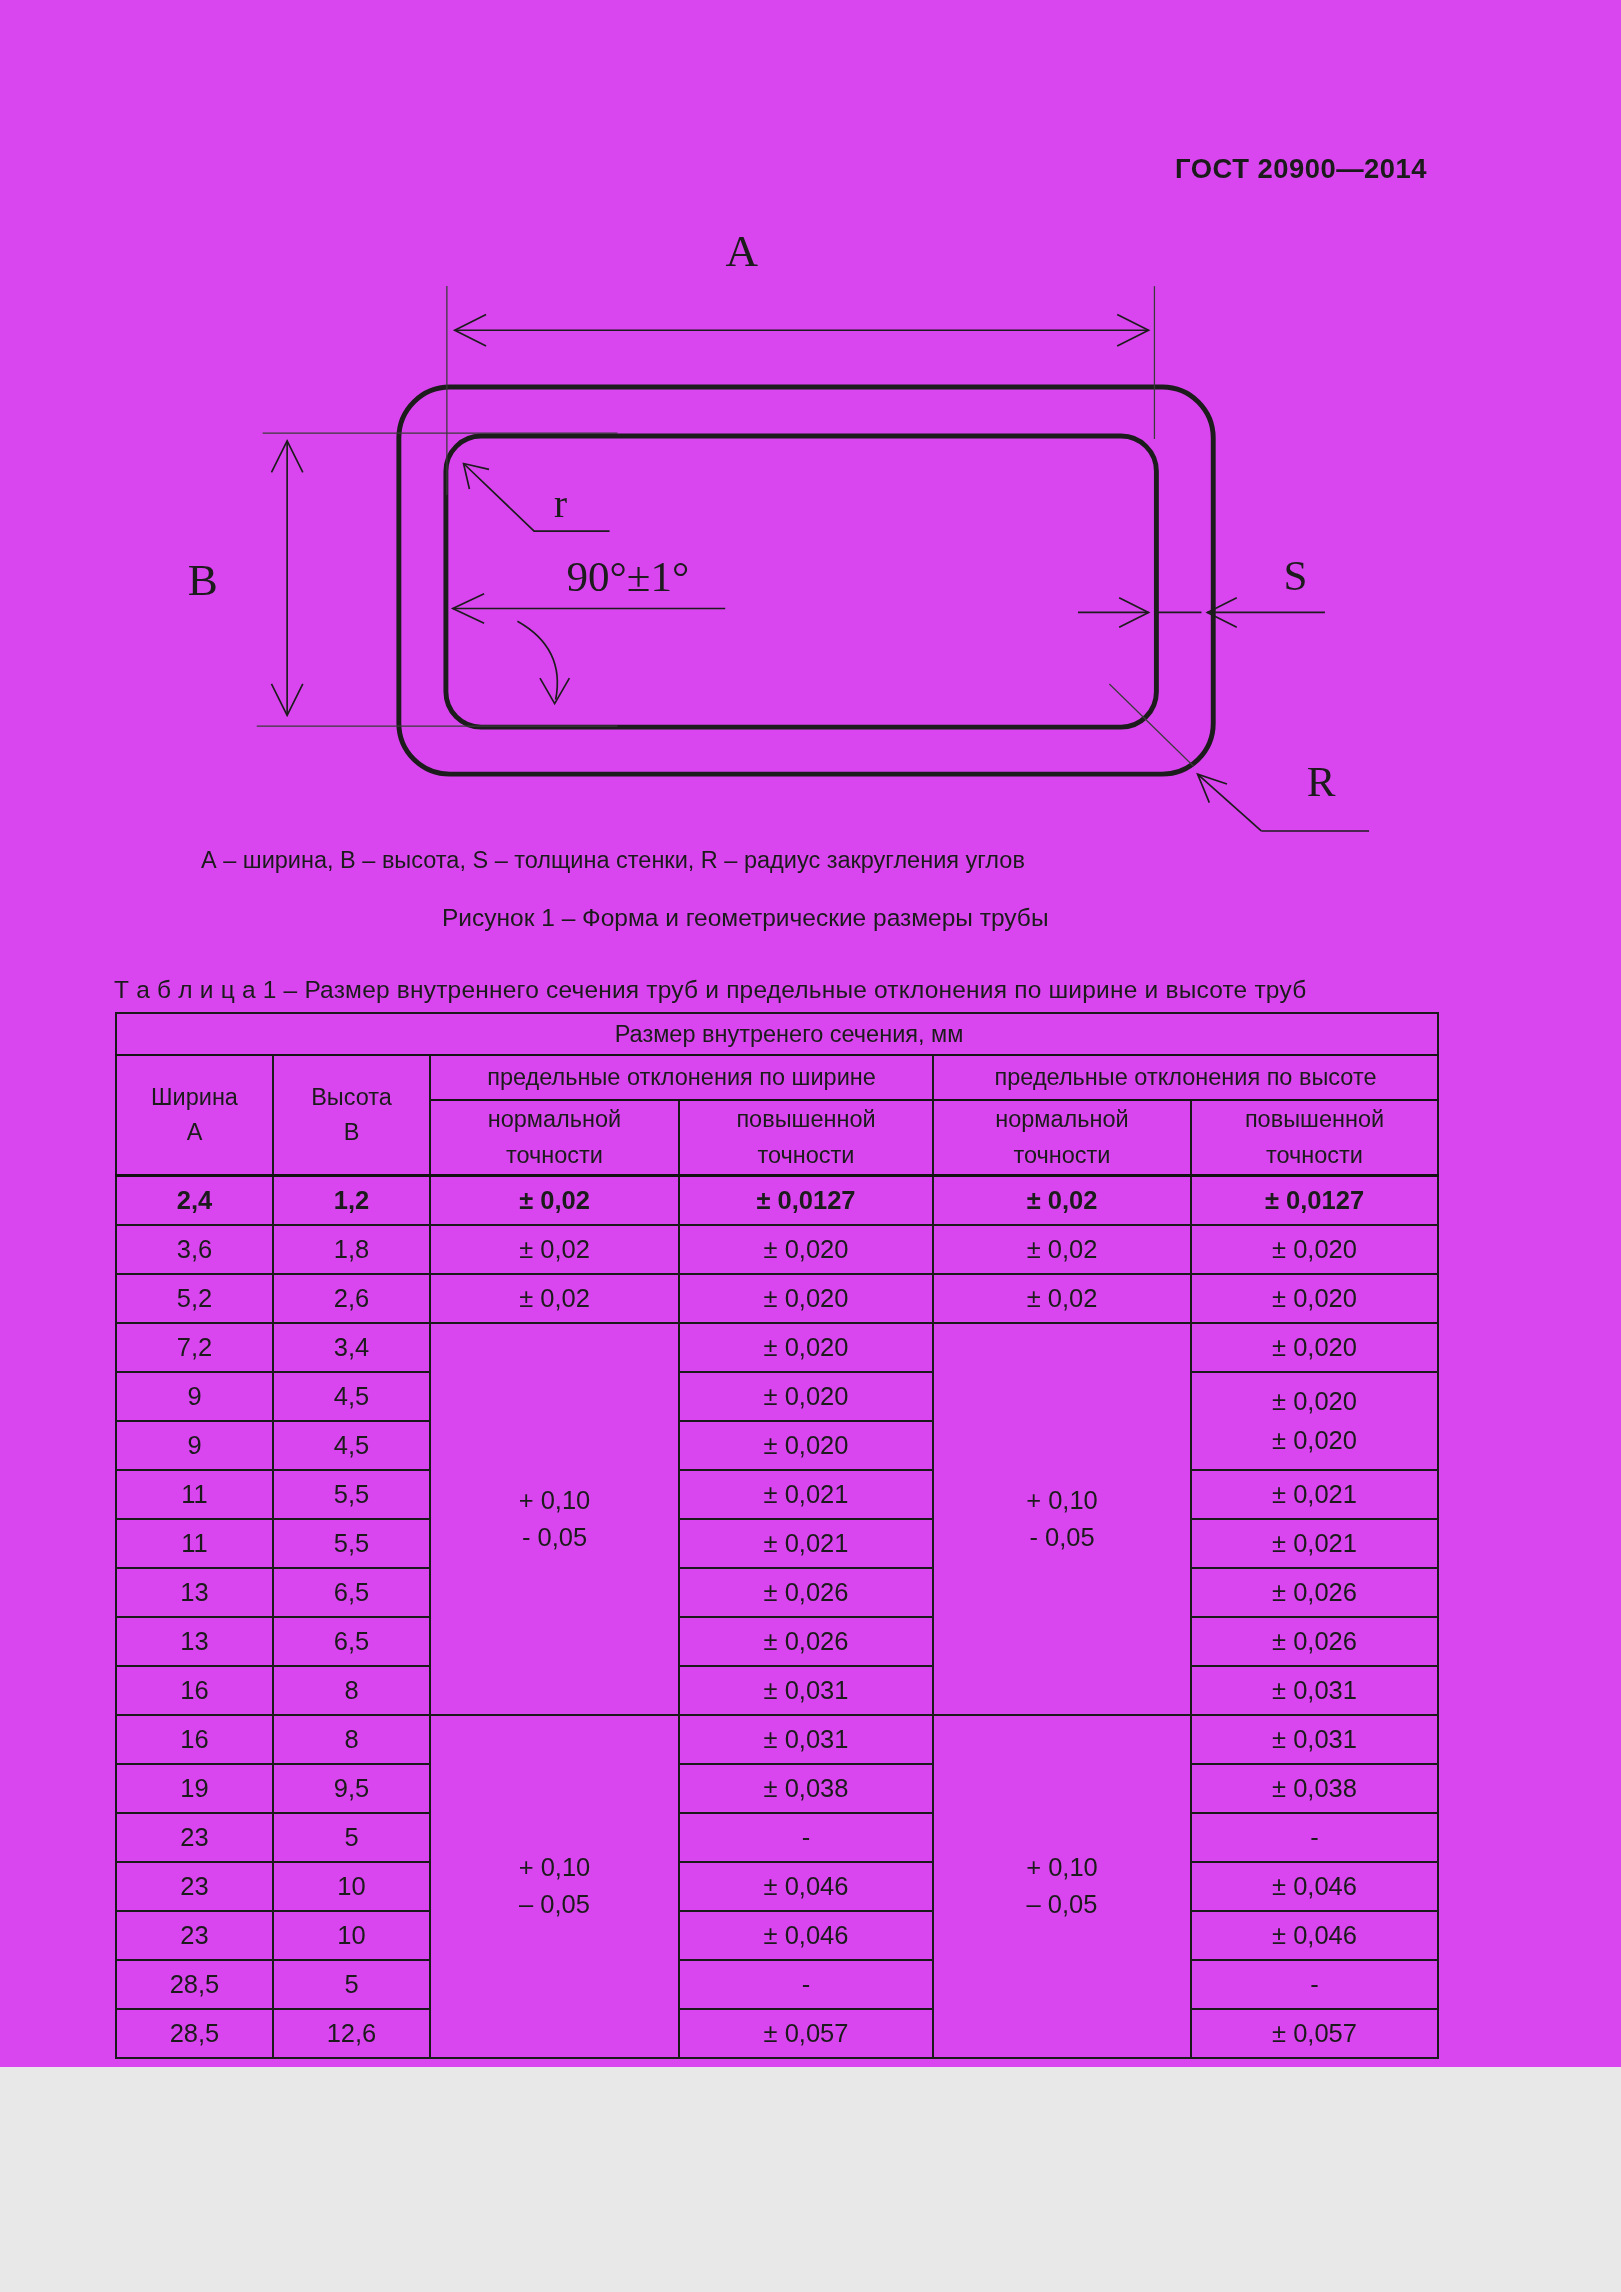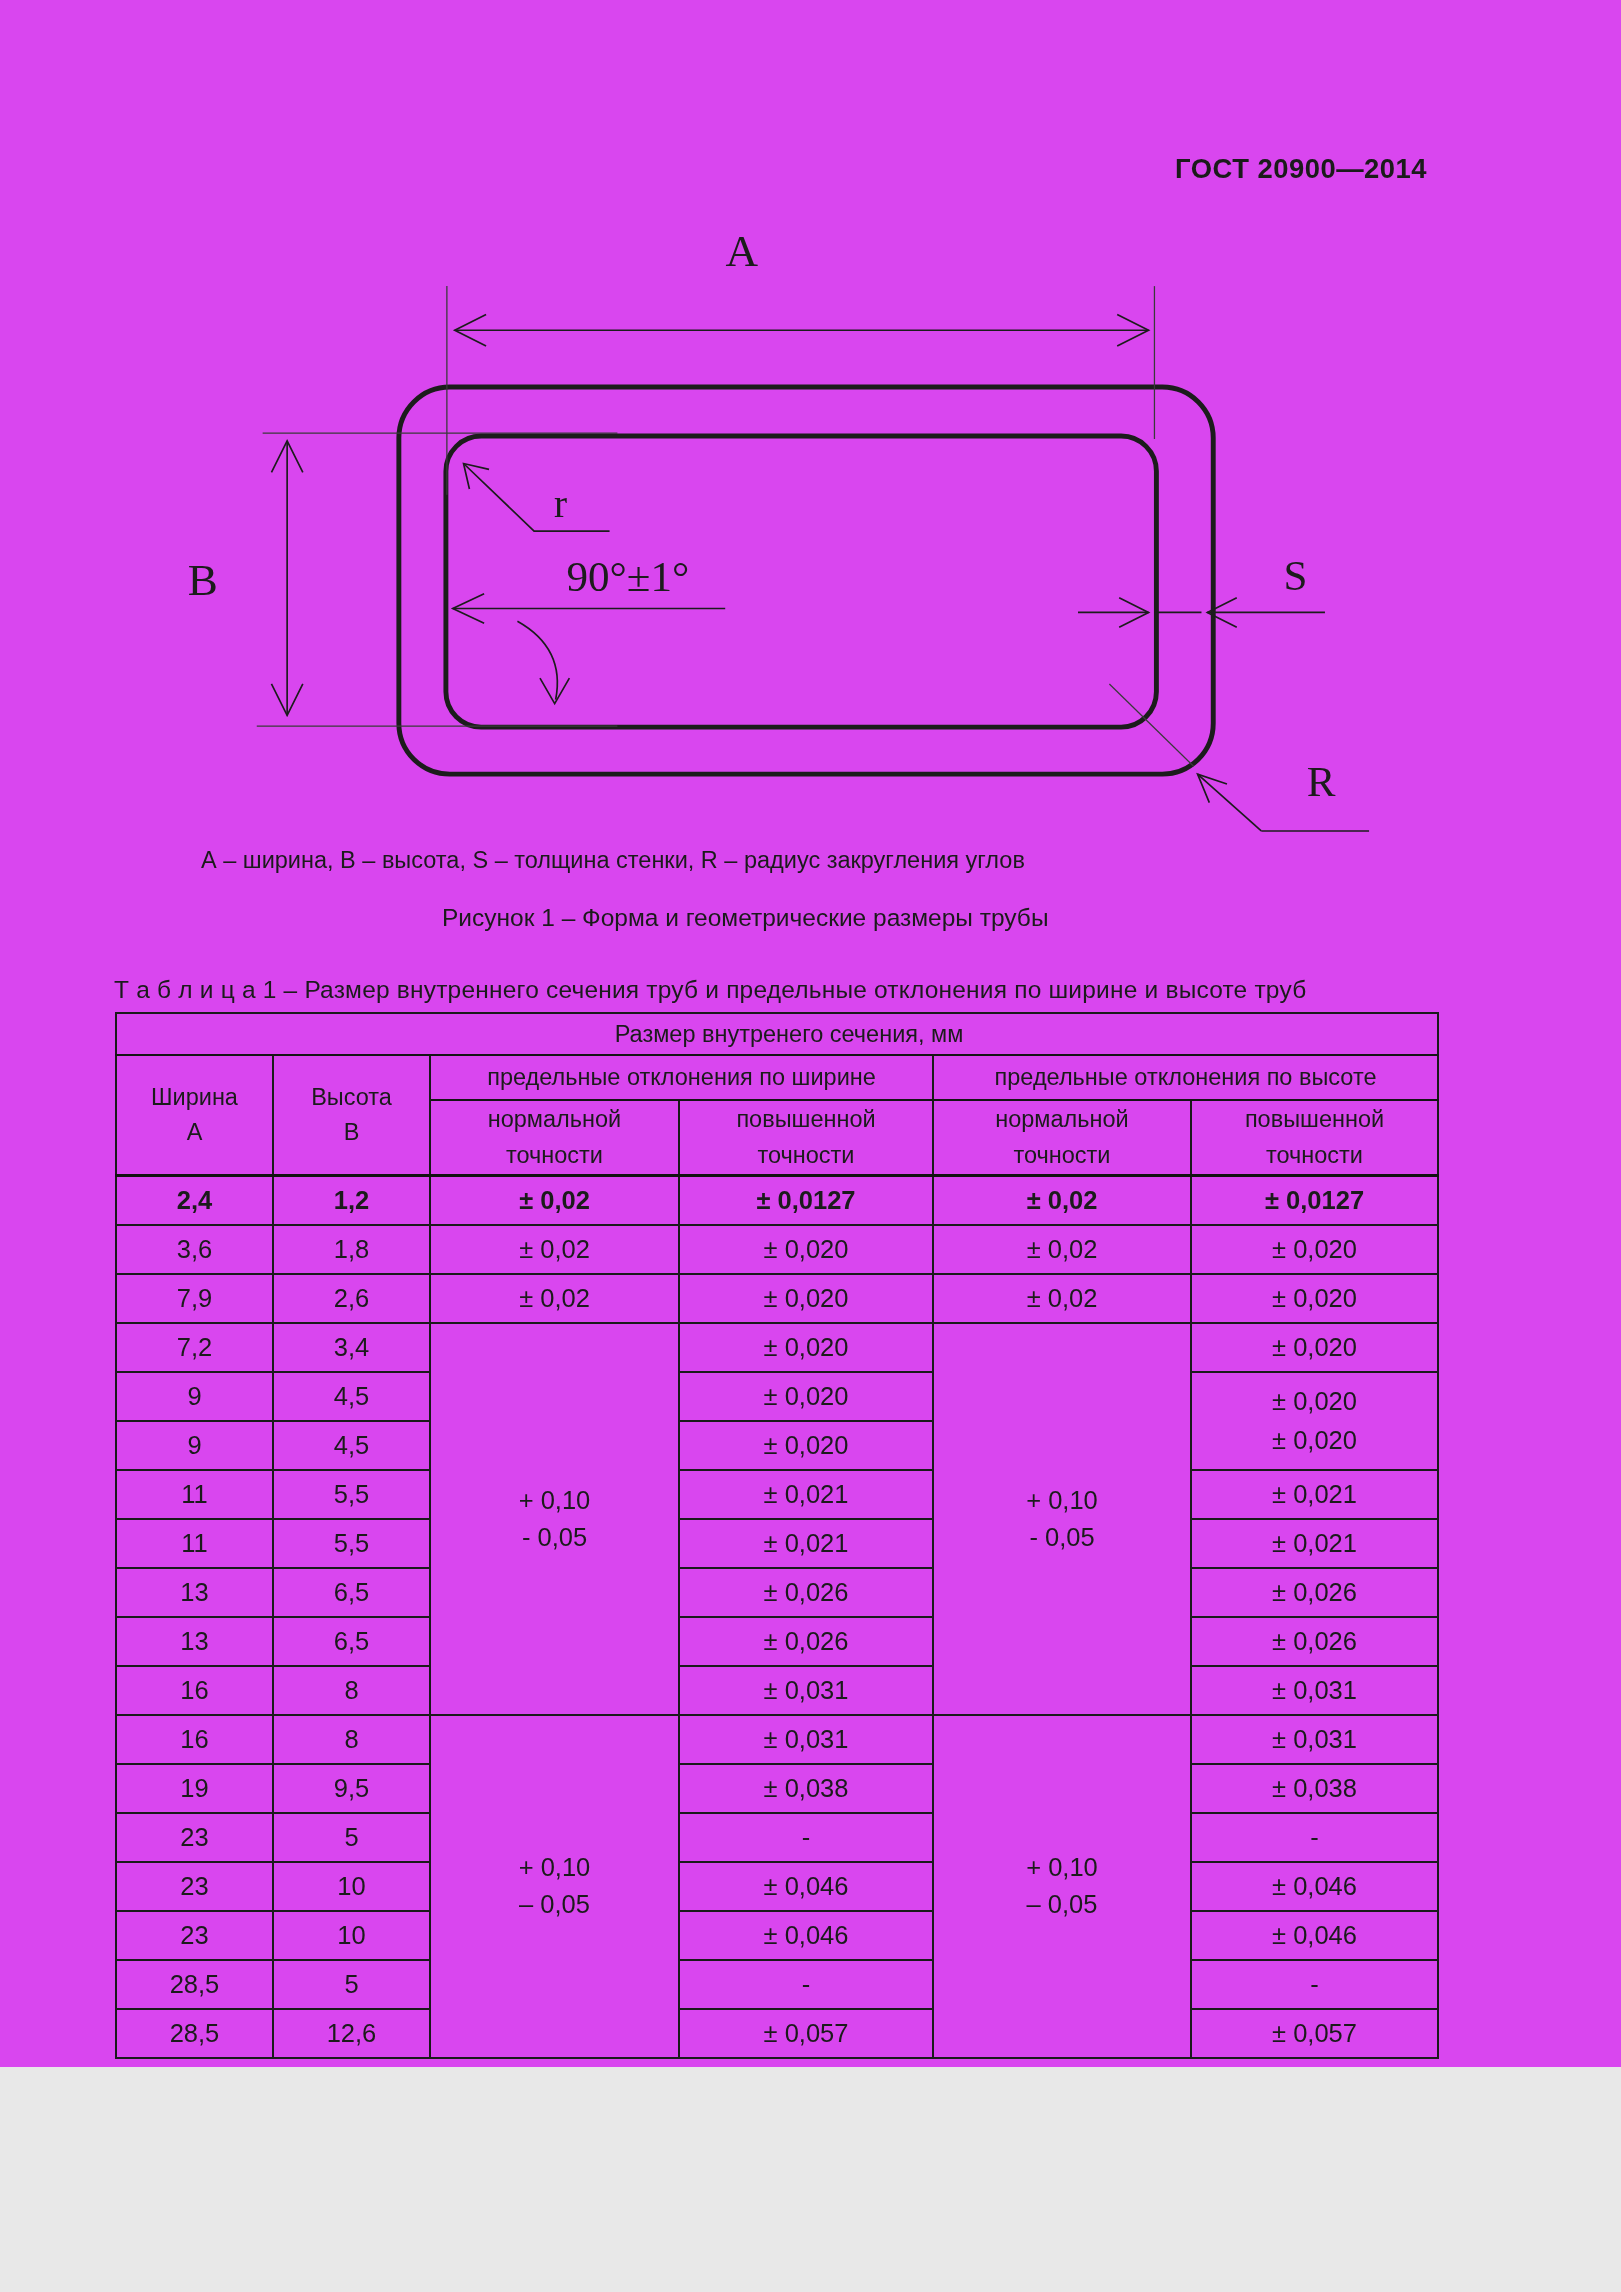--- a/index.html
+++ b/index.html
@@ -183,21 +183,21 @@
       </tr>
       <tr class="data">
         <td>3,6</td>
         <td>1,8</td>
         <td>± 0,02</td>
         <td>± 0,020</td>
         <td>± 0,02</td>
         <td>± 0,020</td>
       </tr>
       <tr class="data sep">
-        <td>7,9</td>
+        <td>5,2</td>
         <td>2,6</td>
         <td>± 0,02</td>
         <td>± 0,020</td>
         <td>± 0,02</td>
         <td>± 0,020</td>
       </tr>
       <tr class="data sep">
         <td>7,2</td>
         <td>3,4</td>
         <td rowspan="8">

